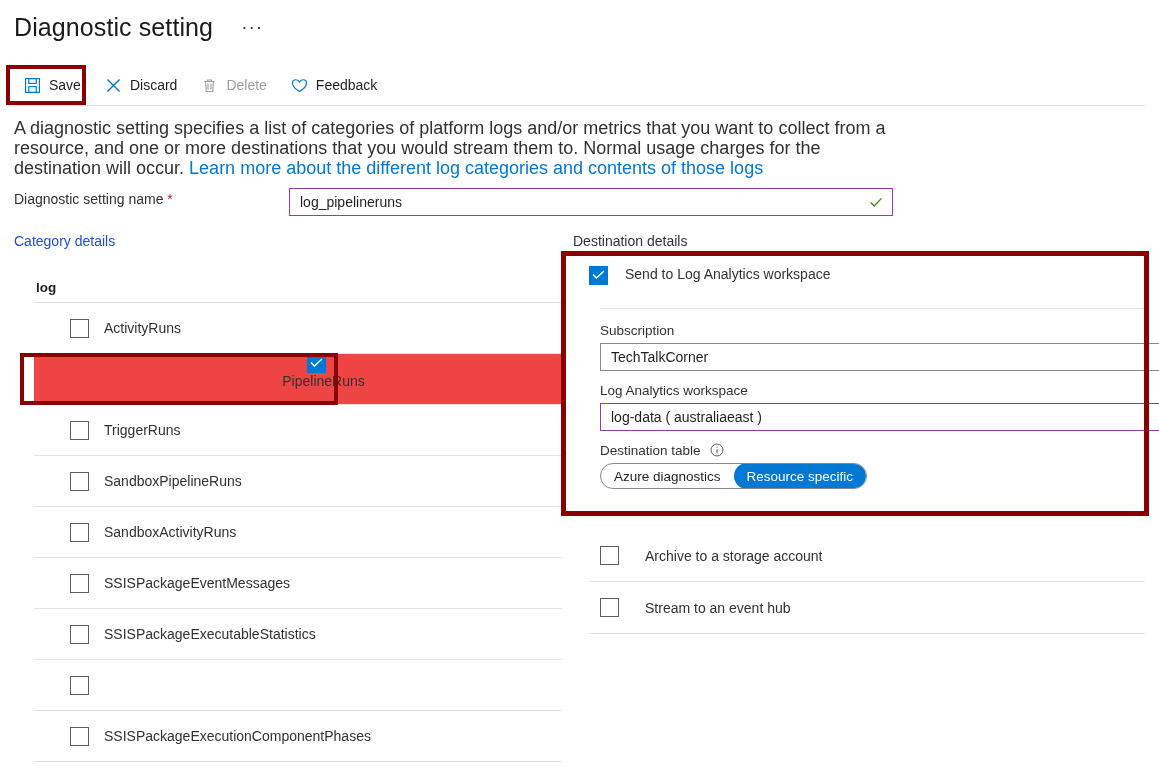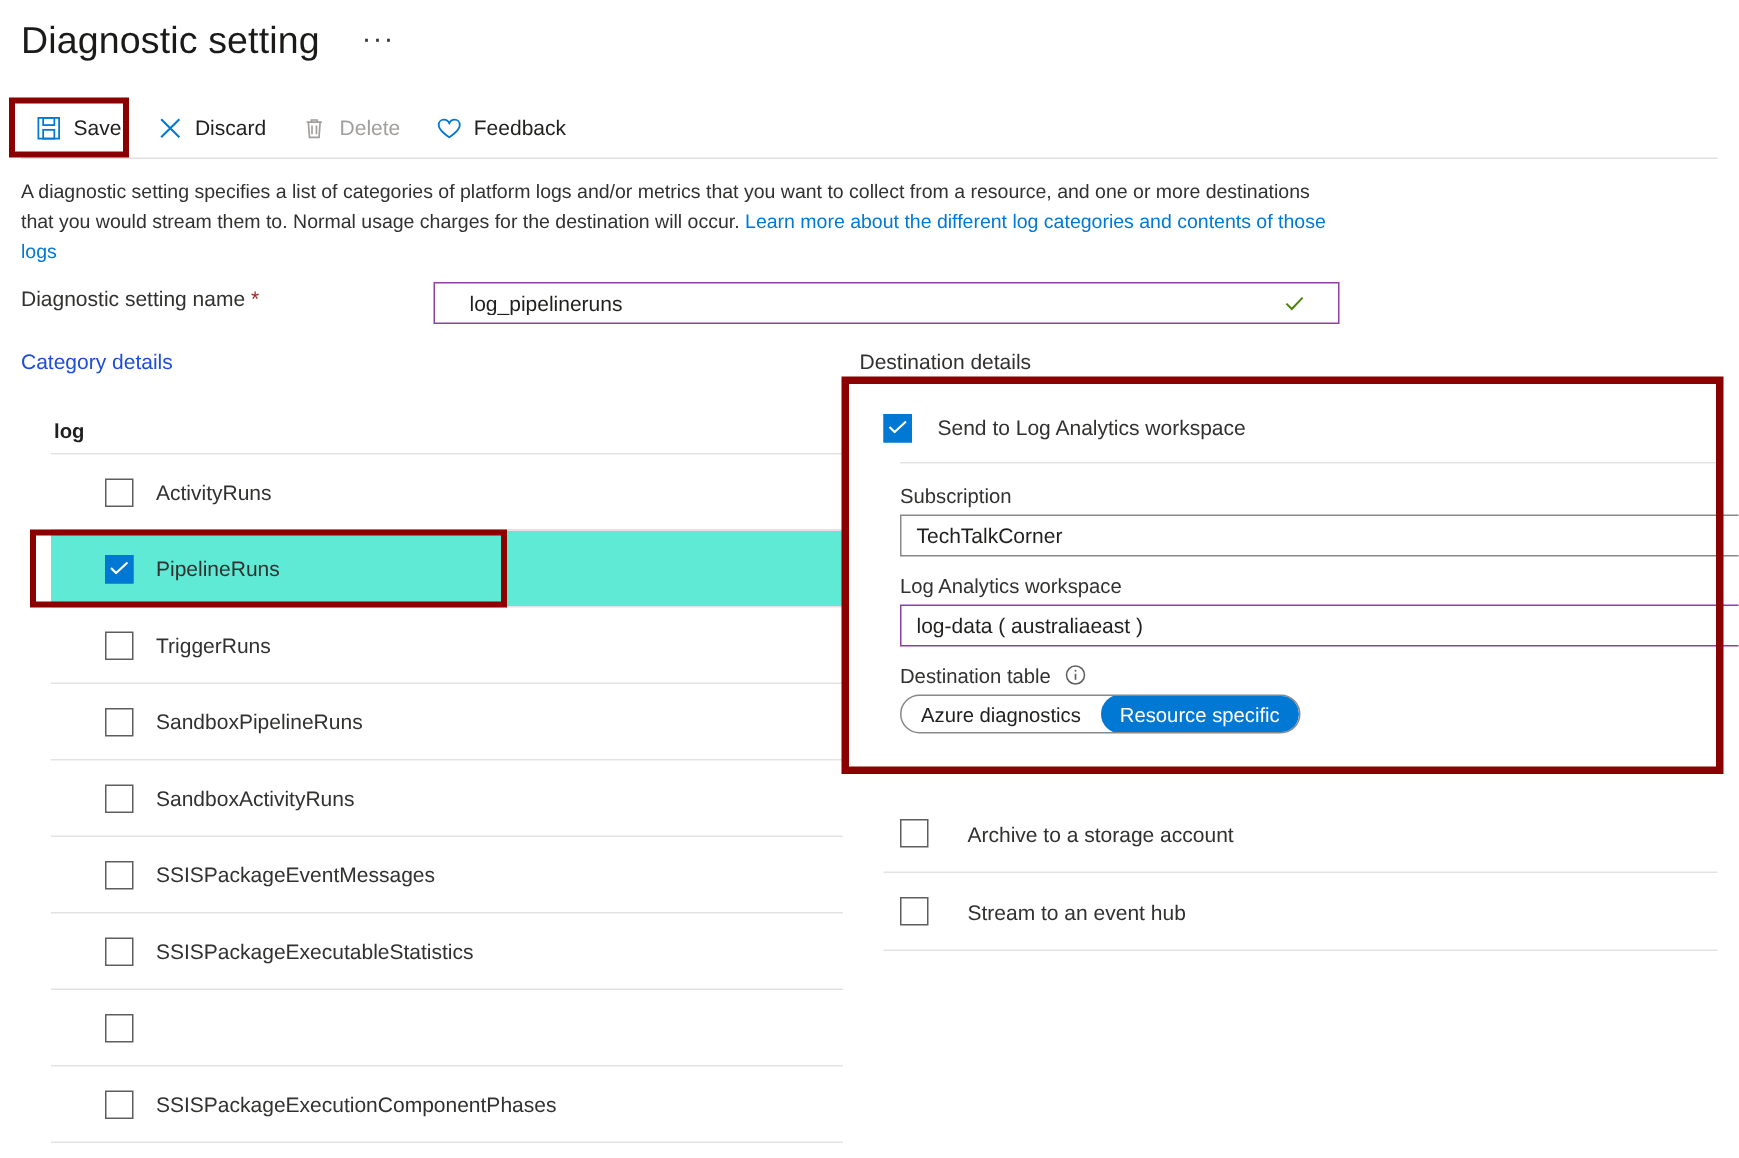--- a/index.html
+++ b/index.html
@@ -39,32 +39,32 @@
 
   
   #save-highlight {
     position:absolute; left:6px; top:65px; width:80px; height:40px;
     border:4px solid #8b0000; background:transparent; pointer-events:none;
   }
 
   
   #description {
     position:absolute; left:14px; top:118px; width:880px;
-    font-size:13px; line-height:20px; color:#323130;
+    font-size:18px; line-height:20px; color:#323130;
   }
   #description a { color:#0078d4; text-decoration:none; }
 
   
   #name-row { position:absolute; left:14px; top:188px; width:1000px; height:30px; }
   #name-label { position:absolute; left:0; top:3px; font-size:14px; color:#323130; }
   #name-required { color:#a4262c; }
   #name-field {
     position:absolute; left:275px; top:0px; width:604px; height:28px;
     border:1px solid #8f3fa5; background:#fff;
-    display:flex; align-items:center; padding:0 21px;
+    display:flex; align-items:center; padding:0 8px;
   }
   #name-input {
     border:0; outline:0; flex:1; height:100%;
     font-family:"Liberation Sans", sans-serif; font-size:14px; color:#201f1e; background:transparent;
   }
   #name-valid-icon { width:16px; height:16px; flex:none; }
 
   
   #category-label { position:absolute; left:14px; top:233px; font-size:14px; color:#1d4ed8; }
   #destination-label { position:absolute; left:573px; top:233px; font-size:14px; color:#323130; }
@@ -72,40 +72,40 @@
   
   #category-panel { position:absolute; left:34px; top:272px; width:528px; }
   #log-group-header {
     height:30px; display:flex; align-items:center;
     font-size:13.5px; font-weight:700; color:#201f1e; padding-left:2px;
   }
   .cat-row {
     height:51px; display:flex; align-items:center;
     border-top:1px solid #e5e3e1; padding-left:36px;text-align:right;
   }
-  .cat-row.selected { background:#5eead4; }
+  .cat-row.selected { background:#ef4444;flex-direction:column; }
   .cat-label { font-size:14px; color:#323130; padding-left:15px; }
 
   
   .cbx { width:19px; height:19px; flex:none; position:relative; display:block; }
   .cbx .box { position:absolute; inset:0; border:1px solid #605e5c; background:#fff; }
   .cbx.checked .box { background:#0078d4; border-color:#0078d4; }
   .cbx .tick { position:absolute; left:3px; top:4px; width:13px; height:9px; display:none; }
   .cbx.checked .tick { display:block; }
 
   
   #pipelineruns-highlight {
     position:absolute; left:20px; top:353px; width:318px; height:52px;
     border:4px solid #8b0000; pointer-events:none;
   }
 
   
   #destination-panel { position:absolute; left:589px; top:266px; width:556px; }
   #dest-loganalytics { padding:0 0 14px 0; }
-  .dest-check-row { height:38px; display:flex; align-items:center; gap:17px; }
+  .dest-check-row { height:38px; display:flex; gap:17px; }
   .dest-check-label { font-size:14px; color:#323130; }
   #la-divider { height:1px; background:#e5e3e1; margin:4px 0 14px 11px; }
 
   .field-block { padding-left:11px; margin-bottom:12px; }
   .field-label { font-size:13.5px; color:#323130; margin-bottom:5px; }
   .dropdown {
     height:28px; width:612px; border:1px solid #8a8886; background:#fff;
     display:flex; align-items:center; justify-content:space-between;
     padding:0 9px 0 10px; font-size:14px; color:#201f1e; cursor:pointer;
   }

